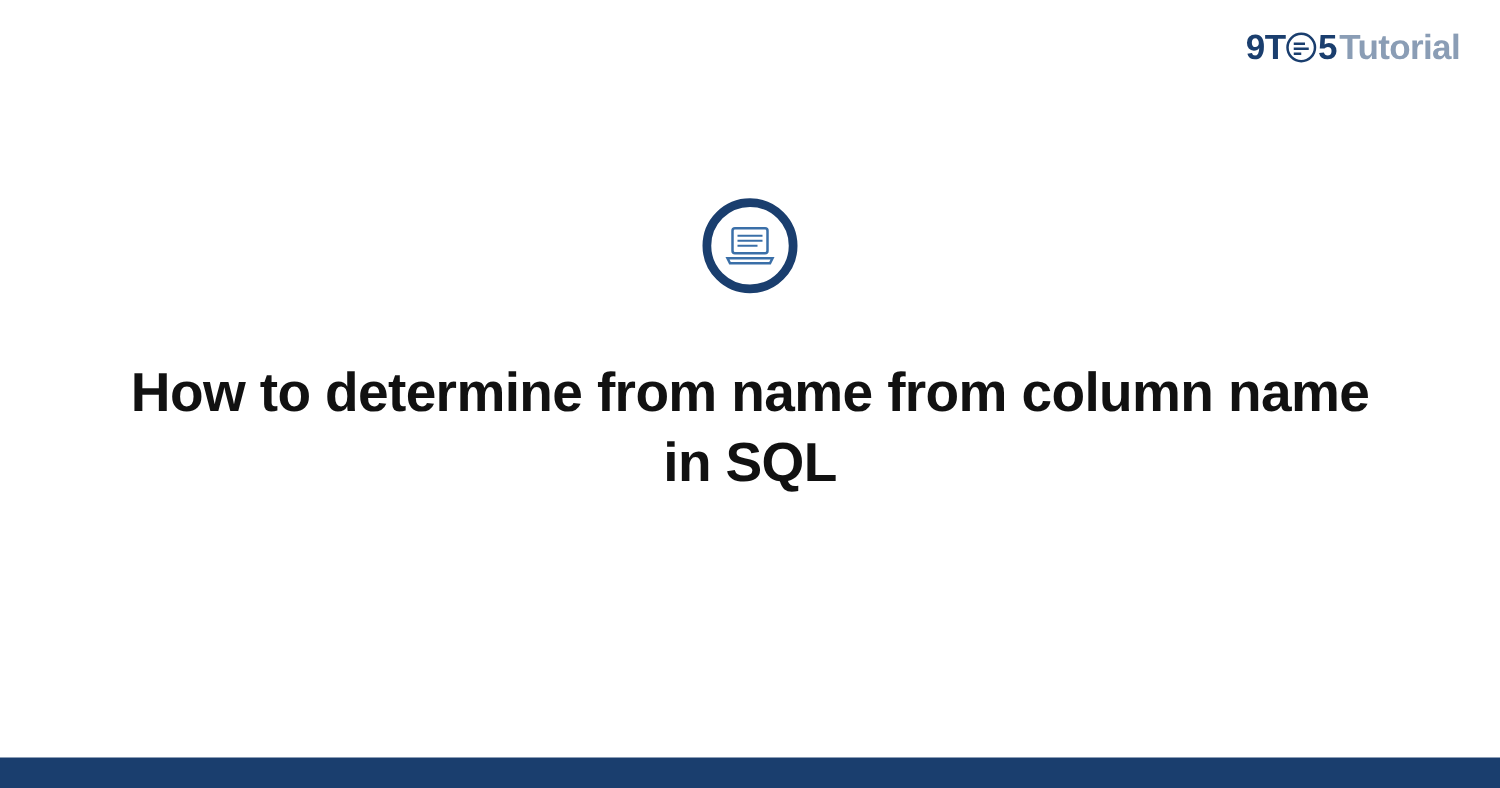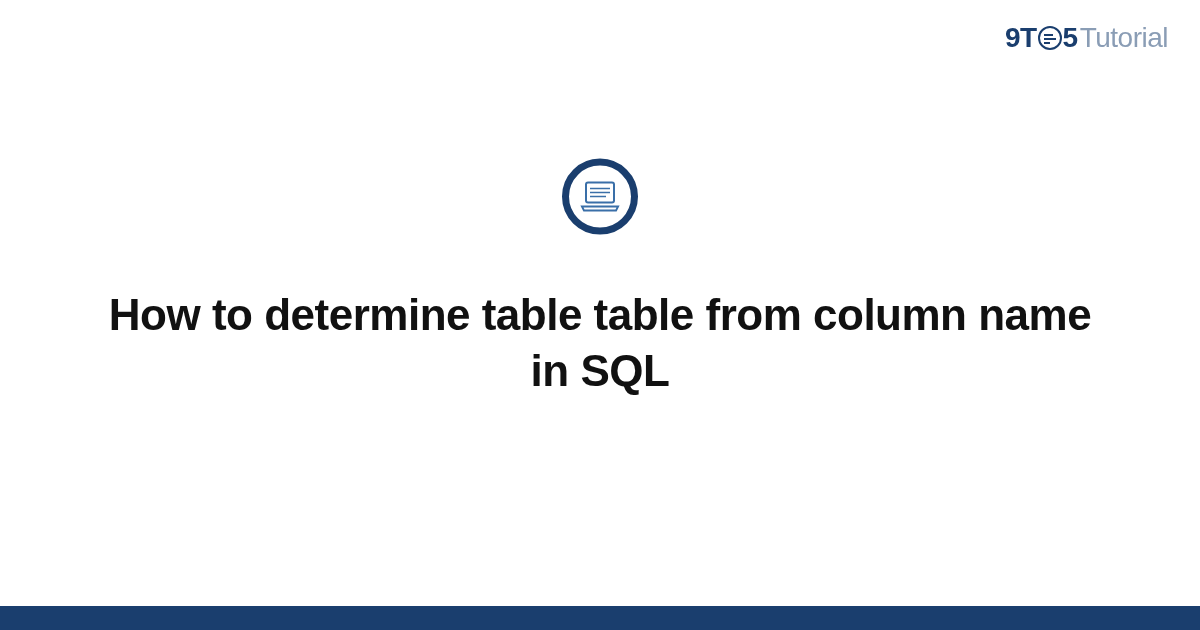--- a/index.html
+++ b/index.html
@@ -66,21 +66,21 @@
       height: 2px;
       background: #1a3e6e;
       top: 4px;
       left: 0;
     }
     .logo-five {
       color: #1a3e6e;
     }
     .logo-tutorial {
       color: #8a9db5;
-      font-weight: 400;
+      font-weight: 700;
       margin-left: 2px;
     }
     .center-content {
       position: absolute;
       top: 50%;
       left: 50%;
       transform: translate(-50%, -65%);
       display: flex;
       flex-direction: column;
       align-items: center;
@@ -136,16 +136,16 @@
 <div class="center-content">
   <div class="icon-circle">
     <svg class="laptop-icon" viewBox="0 0 40 32">
       <rect x="6" y="2" width="28" height="20" rx="2" fill="none" stroke="#3a6fa8" stroke-width="2"></rect>
       <line x1="10" y1="8" x2="30" y2="8" stroke="#3a6fa8" stroke-width="1.5"></line>
       <line x1="10" y1="12" x2="30" y2="12" stroke="#3a6fa8" stroke-width="1.5"></line>
       <line x1="10" y1="16" x2="26" y2="16" stroke="#3a6fa8" stroke-width="1.5"></line>
       <path d="M 2 26 L 38 26 L 36 30 L 4 30 Z" fill="none" stroke="#3a6fa8" stroke-width="2"></path>
     </svg>
   </div>
-  <h1 class="heading">How to determine table table from column name in SQL</h1>
+  <h1 class="heading">How to determine from name from column name in SQL</h1>
 </div>
 
 <div class="bottom-bar"></div>
 
 </body></html>

